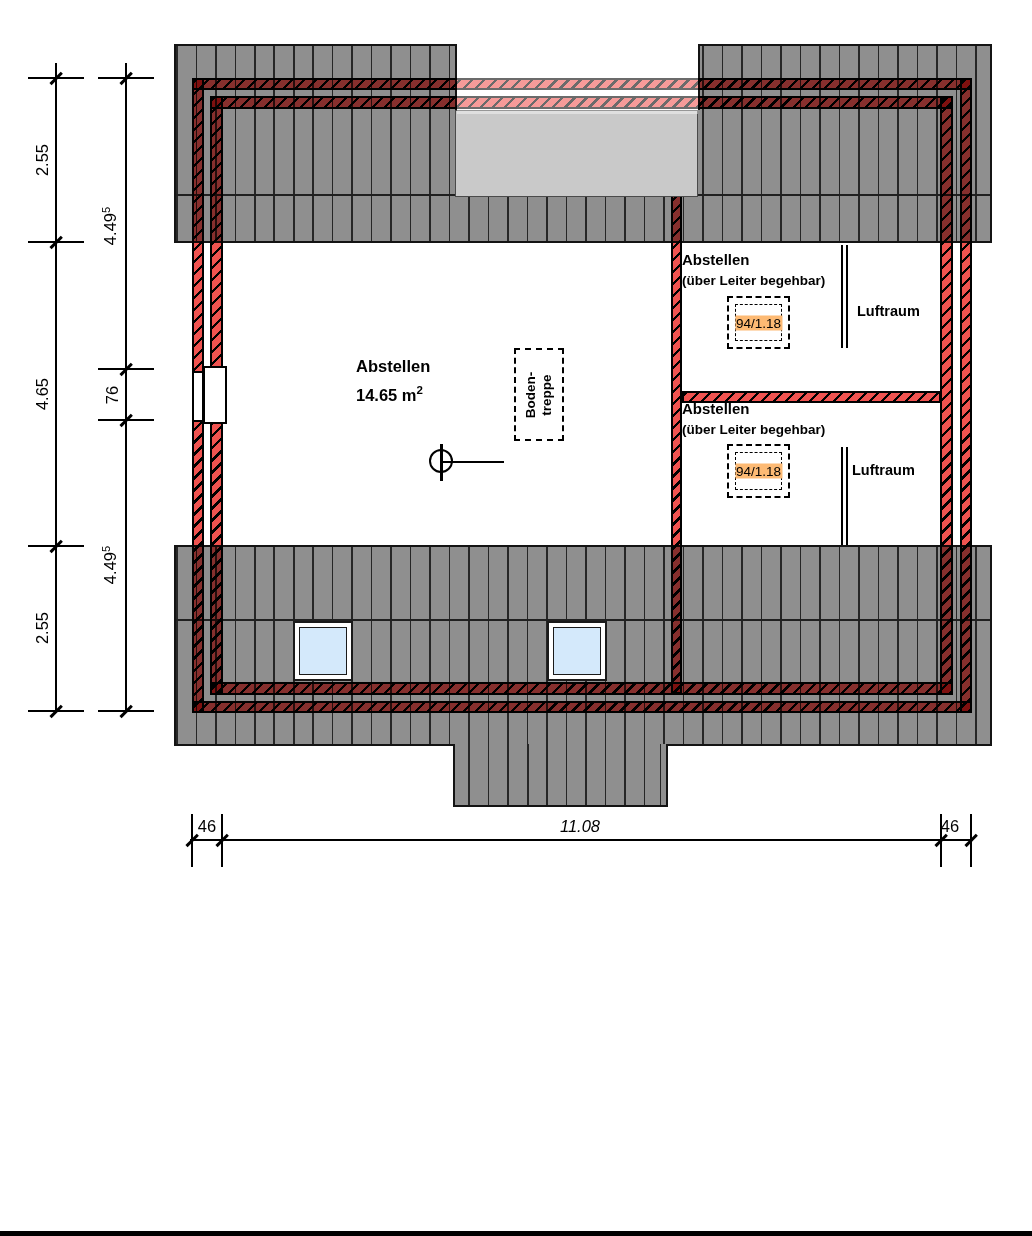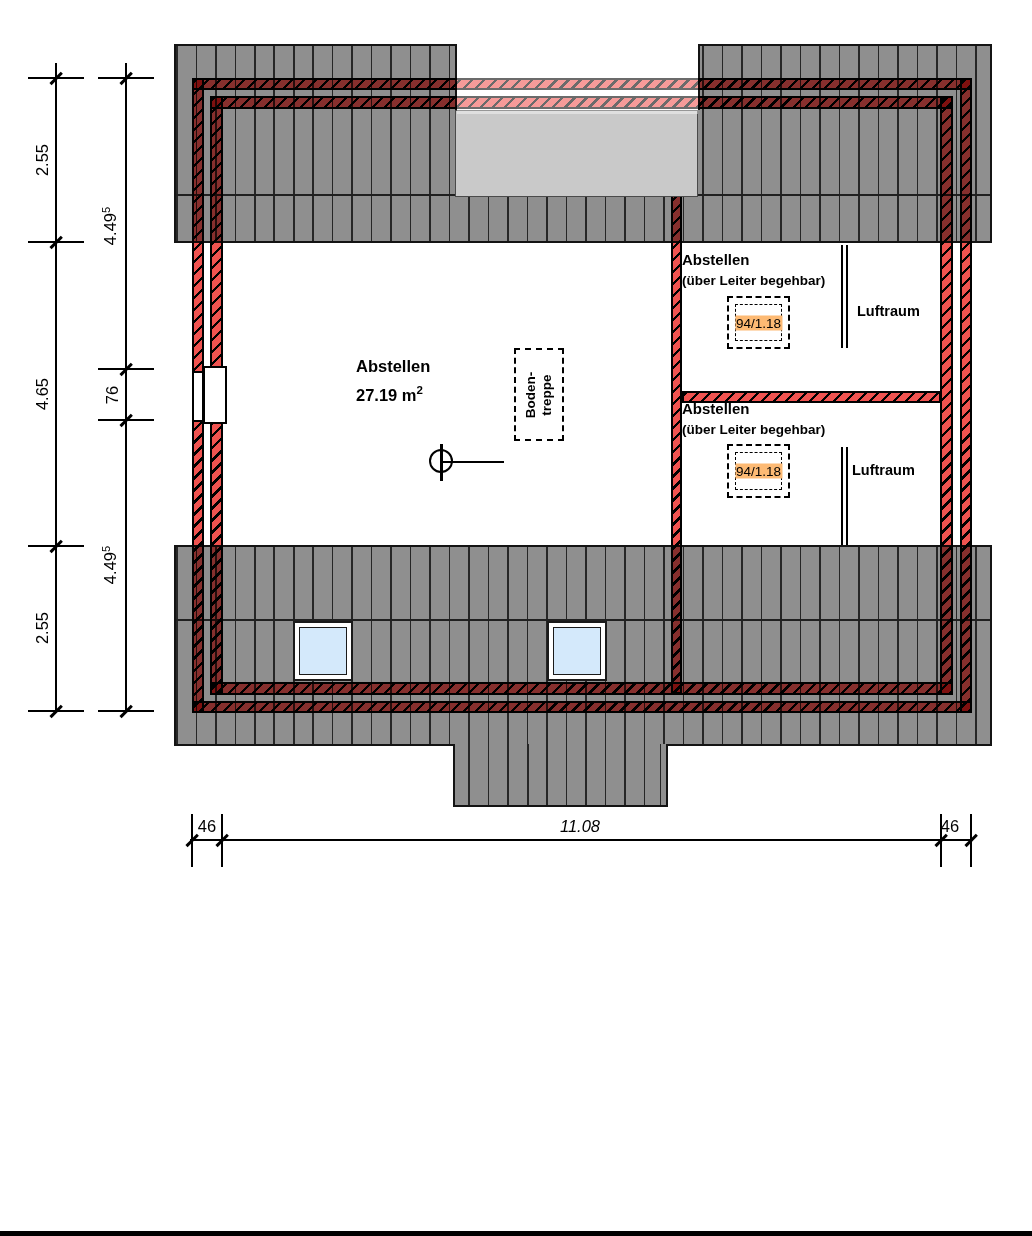--- a/index.html
+++ b/index.html
@@ -100,21 +100,21 @@
       <div>treppe</div>
     </div>
   </div>
 
   <div class="abs" style="left:429px;top:449px;width:24px;height:24px;border:2.5px solid #000;border-radius:50%;box-sizing:border-box;"></div>
   <div class="abs" style="left:440px;top:444px;width:2.5px;height:37px;background:#000;"></div>
   <div class="abs" style="left:442px;top:460.5px;width:62px;height:2px;background:#000;"></div>
 
   <div class="abs" style="left:356px;top:357px;font-size:16.5px;font-weight:600;">
     <div>Abstellen</div>
-    <div style="margin-top:8px;"><span>27.19 m</span><sup style="font-size:11.5px;">2</sup></div>
+    <div style="margin-top:8px;"><span>14.65 m</span><sup style="font-size:11.5px;">2</sup></div>
   </div>
 
   <div class="roomlabel" style="left:682px;top:251px;width:158px;">
     <div>Abstellen</div>
     <div class="note">(über Leiter begehbar)</div>
   </div>
   <div class="roomlabel" style="left:682px;top:400px;width:158px;">
     <div>Abstellen</div>
     <div class="note">(über Leiter begehbar)</div>
   </div>

